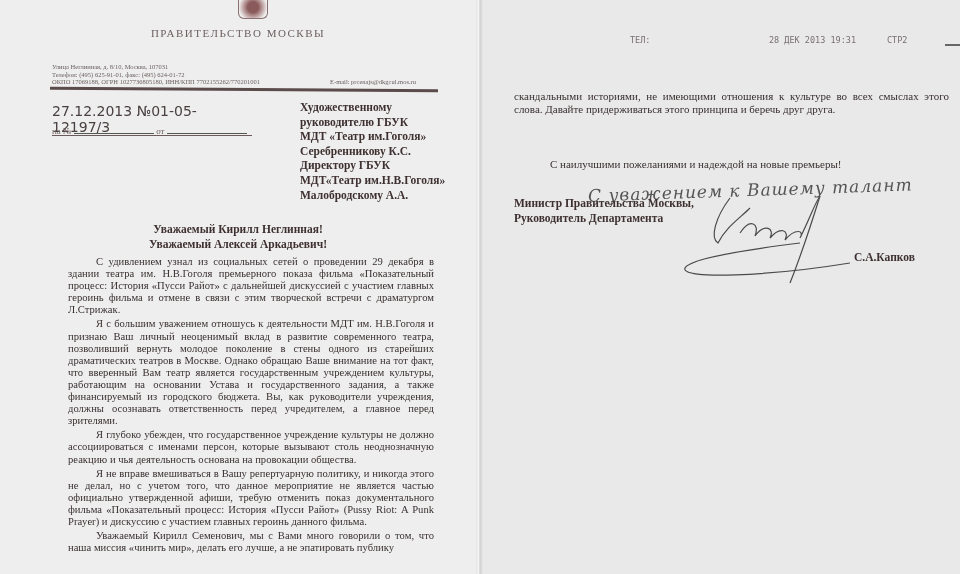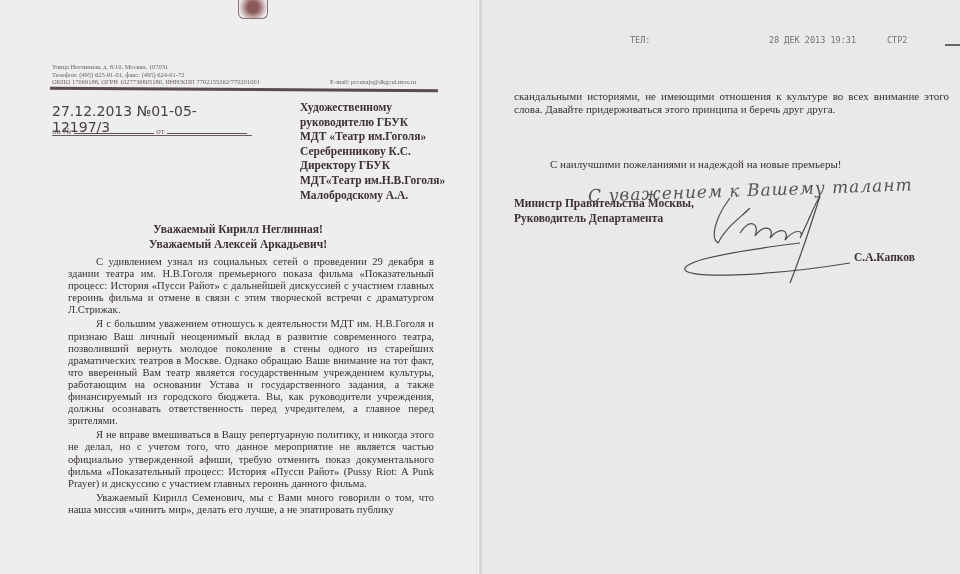--- a/index.html
+++ b/index.html
@@ -53,20 +53,21 @@
   .sig-title { position:absolute; left:514px; top:196px; font-size:11.5px; font-weight:bold;
     line-height:15px; color:#3e3030; }
   .sig-name { position:absolute; left:854px; top:215px; font-size:11.5px; font-weight:bold; color:#3e3030;margin-top:36px; }
   .signature { position:absolute; left:670px; top:188px; width:260px; height:100px; }
 </style>
 </head>
 <body>
 
 <div class="page page-left">
   <div class="emblem"></div>
+  <div class="gov">ПРАВИТЕЛЬСТВО МОСКВЫ</div>
   <div class="addr">
     <div>Улица Неглинная, д. 8/10, Москва, 107031</div>
     <div>Телефон: (495) 625-91-01, факс: (495) 624-01-72</div>
     <div>ОКПО 17069188, ОГРН 1027736805180, ИНН/КПП 7702155262/770201001</div>
   </div>
   <div class="email">E-mail: prcenajs@dkgcul.mos.ru</div>
   <div class="hr"></div>
 
   <div class="ref">27.12.2013 №01-05-12197/3</div>
   <div class="ref-no">
@@ -87,35 +88,36 @@
   </div>
 
   <div class="greeting">
     <div>Уважаемый Кирилл Неглинная!</div>
     <div>Уважаемый Алексей Аркадьевич!</div>
   </div>
 
   <div class="body">
     <p>С удивлением узнал из социальных сетей о проведении 29 декабря в здании театра им. Н.В.Гоголя премьерного показа фильма «Показательный процесс: История «Пусси Райот» с дальнейшей дискуссией с участием главных героинь фильма и отмене в связи с этим творческой встречи с драматургом Л.Стрижак.</p>
     <p>Я с большим уважением отношусь к деятельности МДТ им. Н.В.Гоголя и признаю Ваш личный неоценимый вклад в развитие современного театра, позволивший вернуть молодое поколение в стены одного из старейших драматических театров в Москве. Однако обращаю Ваше внимание на тот факт, что вверенный Вам театр является государственным учреждением культуры, работающим на основании Устава и государственного задания, а также финансируемый из городского бюджета. Вы, как руководители учреждения, должны осознавать ответственность перед учредителем, а главное перед зрителями.</p>
+    <p>Я глубоко убежден, что государственное учреждение культуры не должно ассоциироваться с именами персон, которые вызывают столь неоднозначную реакцию и чья деятельность основана на провокации общества.</p>
     <p>Я не вправе вмешиваться в Вашу репертуарную политику, и никогда этого не делал, но с учетом того, что данное мероприятие не является частью официально утвержденной афиши, требую отменить показ документального фильма «Показательный процесс: История «Пусси Райот» (Pussy Riot: A Punk Prayer) и дискуссию с участием главных героинь данного фильма.</p>
     <p>Уважаемый Кирилл Семенович, мы с Вами много говорили о том, что наша миссия «чинить мир», делать его лучше, а не эпатировать публику</p>
   </div>
 </div>
 
 <div class="divider"></div>
 
 <div class="page page-right"></div>
 
 <div class="fax" style="left:630px">ТЕЛ:</div>
 <div class="fax" style="left:769px">28 ДЕК 2013 19:31</div>
 <div class="fax" style="left:887px">СТР2</div>
 <div class="fax-line"></div>
 
-<div class="cont">скандальными историями, не имеющими отношения к культуре во всех внимание этого слова. Давайте придерживаться этого принципа и беречь друг друга.</div>
+<div class="cont">скандальными историями, не имеющими отношения к культуре во всех смыслах этого слова. Давайте придерживаться этого принципа и беречь друг друга.</div>
 <div class="closing">С наилучшими пожеланиями и надеждой на новые премьеры!</div>
 <div class="hand-note">С уважением к Вашему талант</div>
 
 <div class="sig-title">
   <div>Министр Правительства Москвы,</div>
   <div>Руководитель Департамента</div>
 </div>
 
 <svg class="signature" viewBox="0 0 260 100">
   <path d="M60 10 C45 30 40 50 48 55 C55 40 70 30 80 20" fill="none" stroke="#4a4a4a" stroke-width="1.2"></path>

